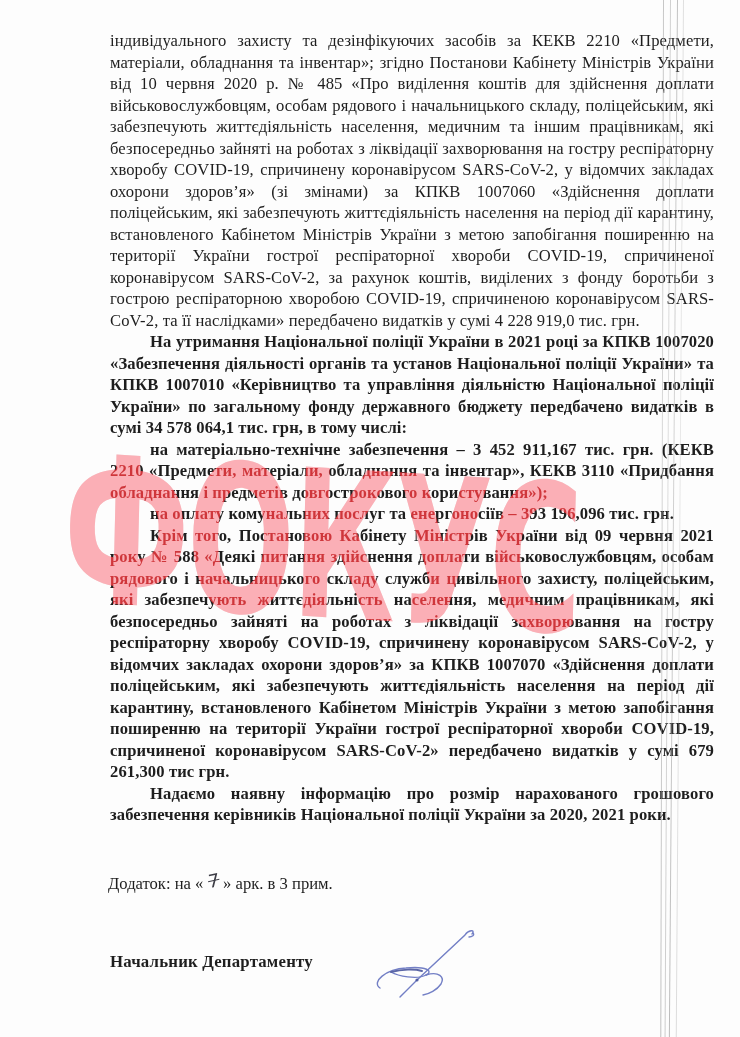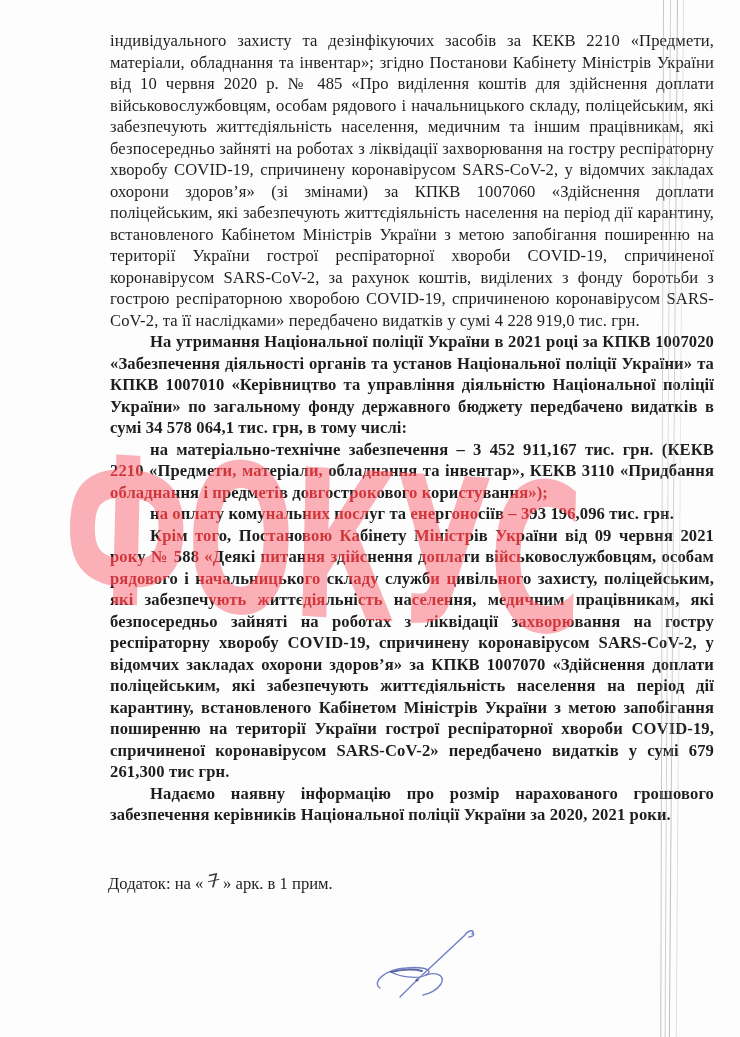--- a/index.html
+++ b/index.html
@@ -76,24 +76,25 @@
       <p class="para indent">на матеріально-технічне забезпечення – 3 452 911,167 тис. грн. (КЕКВ 2210 «Предмети, матеріали, обладнання та інвентар», КЕКВ 3110 «Придбання обладнання і предметів довгострокового користування»);</p>
       <p class="para indent">на оплату комунальних послуг та енергоносіїв – 393 196,096 тис. грн.</p>
       <p class="para indent">Крім того, Постановою Кабінету Міністрів України від 09 червня 2021 року № 588 «Деякі питання здійснення доплати військовослужбовцям, особам рядового і начальницького складу служби цивільного захисту, поліцейським, які забезпечують життєдіяльність населення, медичним працівникам, які безпосередньо зайняті на роботах з ліквідації захворювання на гостру респіраторну хворобу COVID-19, спричинену коронавірусом SARS-CoV-2, у відомчих закладах охорони здоров’я» за КПКВ 1007070 «Здійснення доплати поліцейським, які забезпечують життєдіяльність населення на період дії карантину, встановленого Кабінетом Міністрів України з метою запобігання поширенню на території України гострої респіраторної хвороби COVID-19, спричиненої коронавірусом SARS-CoV-2» передбачено видатків у сумі 679 261,300 тис грн.</p>
       <p class="para indent">Надаємо наявну інформацію про розмір нарахованого грошового забезпечення керівників Національної поліції України за 2020, 2021 роки.</p>
     </div>
 
   <div class="wm wm-pink" id="wm-pink" style="color: rgb(239, 163, 169);">ФОКУС</div>
   <div class="wm wm-red" id="wm-red" style="color: rgb(201, 37, 42);">ФОКУС</div>
 
   <div class="attachment">
-    <span>Додаток: на « </span><span class="handwritten-7">7</span><span> » арк. в 1 прим.</span>
+    <span>Додаток: на « </span><span class="handwritten-7">7</span><span> » арк. в 3 прим.</span>
   </div>
 
   <div class="sig-row">
+    <span>Начальник Департаменту</span>
   </div>
 
   <svg class="sig-scribble" viewBox="0 0 150 100">
     <g fill="none" stroke="#5b6abc" stroke-width="1.4" stroke-linecap="round" opacity="0.85">
       <path d="M112,9 c4,-5 -4,-4 -7,1 L57,55 C50,62 44,68 40,72"></path>
       <path d="M113,8 c2,2 -1,4 -4,4"></path>
       <path d="M20,63 C11,57 26,44 46,43 C66,41 74,46 66,50 C57,55 38,51 31,47"></path>
       <path d="M66,50 C79,46 85,52 81,59 C77,65 69,69 63,70"></path>
       <path d="M31,47 C42,44 55,44 62,46" stroke="#3f4c97" stroke-width="2"></path>
     </g>

